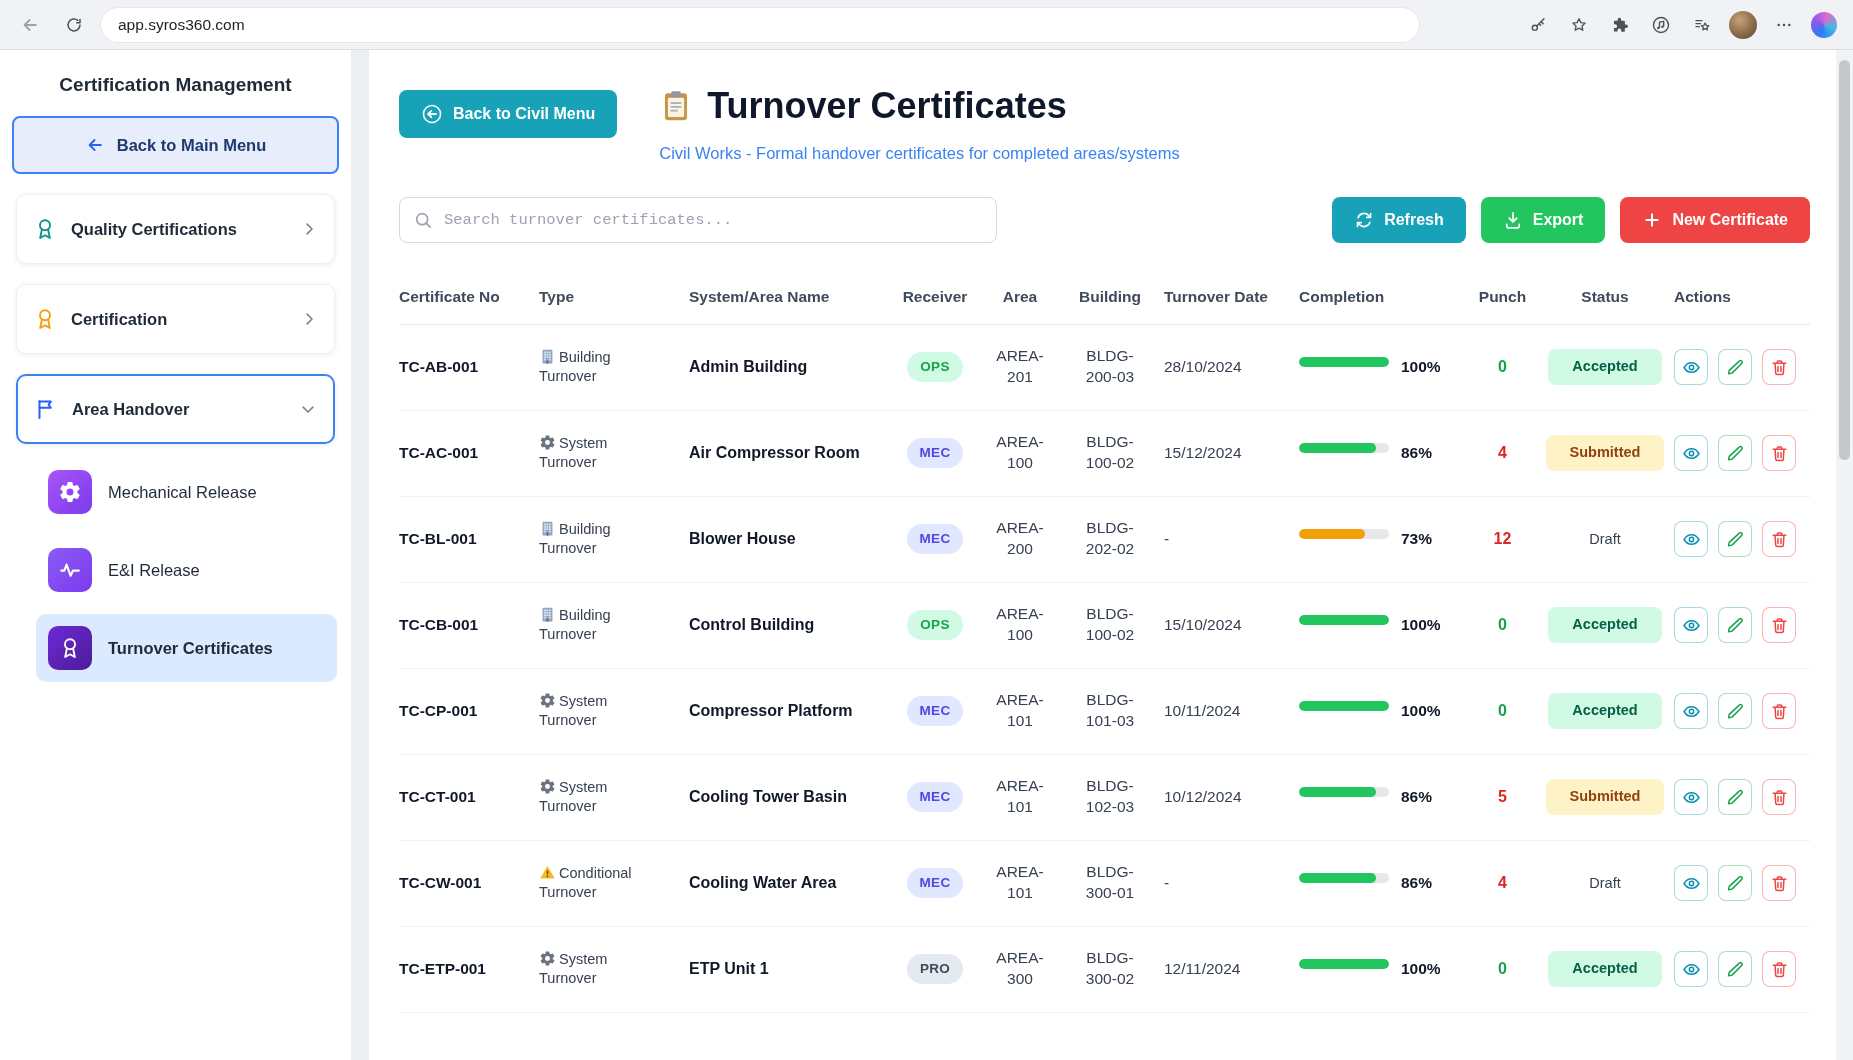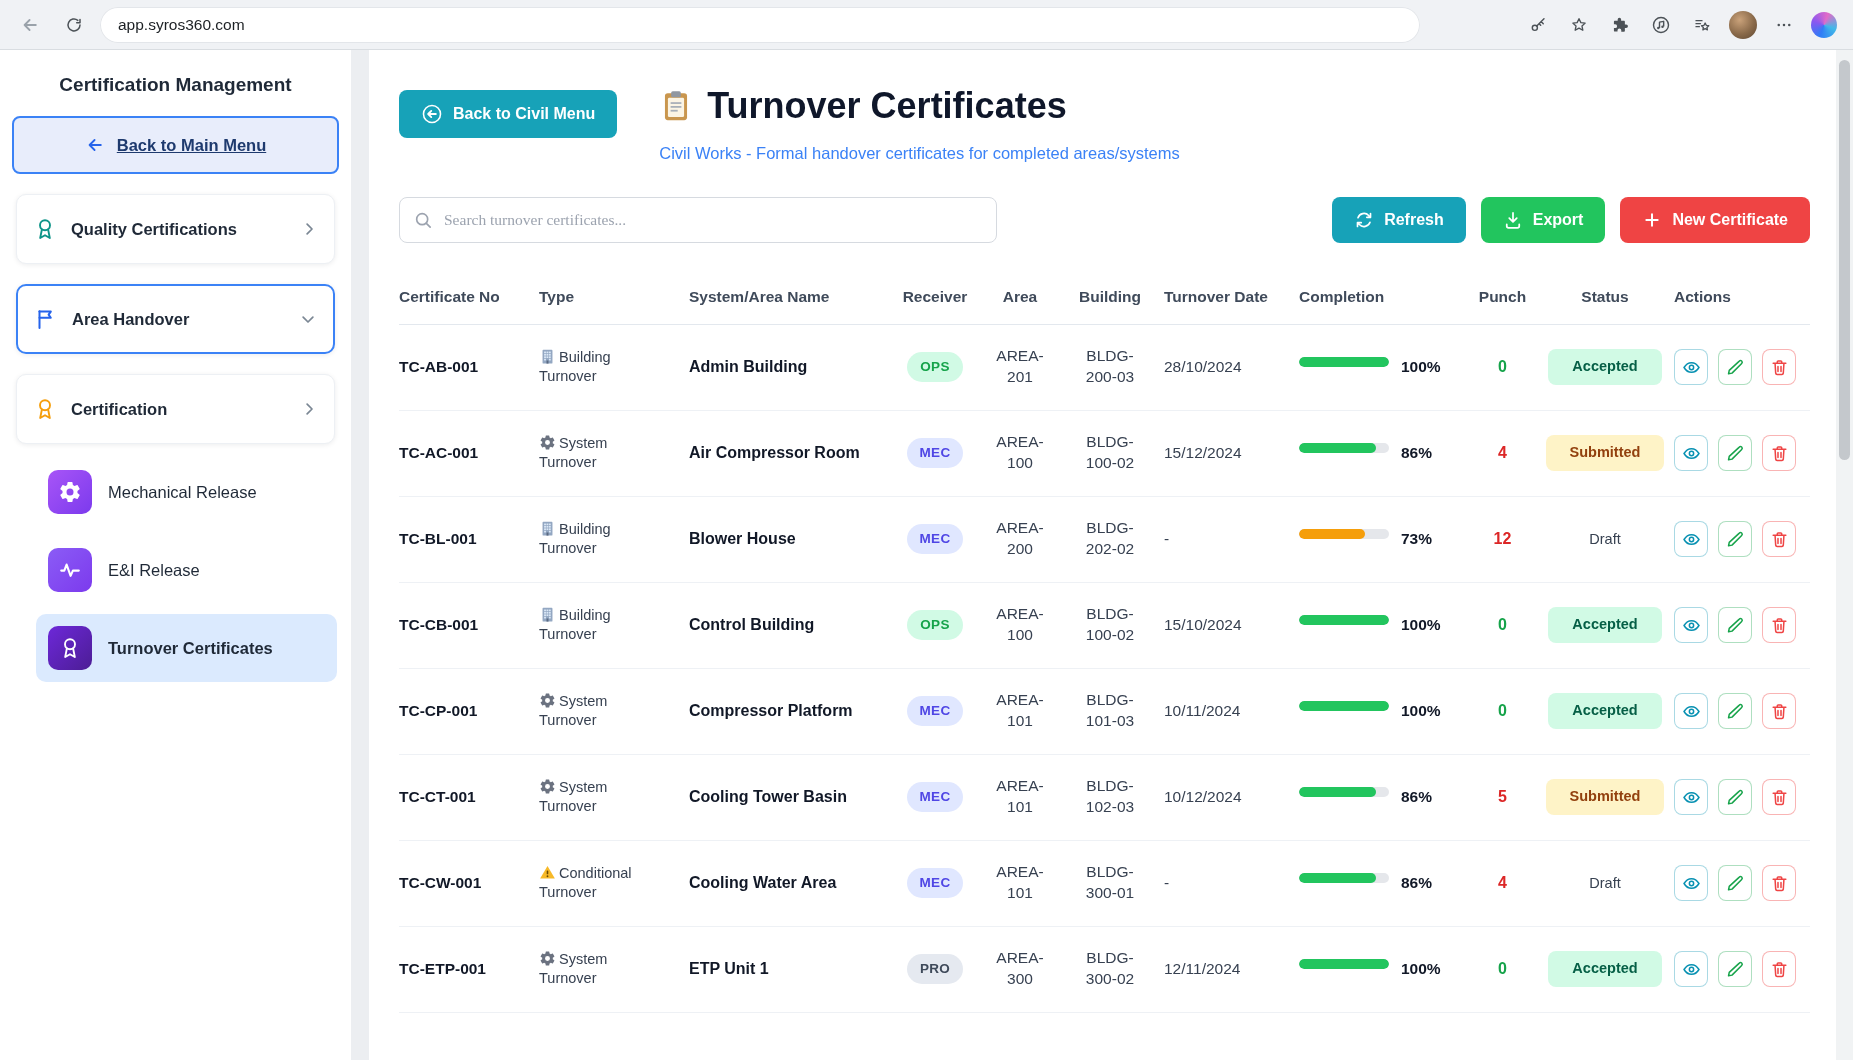--- a/index.html
+++ b/index.html
@@ -21,21 +21,21 @@
   .url { font-size: 15.5px; color: #1c2024; }
   .chrome-right { margin-left: auto; display: flex; align-items: center; gap: 5px; }
   .avatar { width: 28px; height: 28px; border-radius: 50%; background: radial-gradient(circle at 38% 32%, #caa27a 0%, #8a6a4a 55%, #5d4631 100%); margin: 0 4px; }
   .copilot { width: 26px; height: 26px; border-radius: 50%; background: conic-gradient(from 200deg, #2f7cf6, #8a57f0, #e26bc8, #41b9e8, #2f7cf6); margin: 0 4px; }
 
   .app { display: flex; height: 1010px; }
 
   
   .sidebar { width: 351px; background: #fff; display: flex; flex-direction: column; padding-bottom: 14px; }
   .sb-title { text-align: center; font-size: 19px; font-weight: 700; color: #1f2937; padding: 24px 10px 18px; }
-  .sb-back { margin: 2px 12px 0; background: #e8edfb; border: 2px solid #3b82f6; border-radius: 8px; height: 58px; display: flex; align-items: center; justify-content: center; gap: 12px; color: #1e3a6e; font-weight: 700; font-size: 16.5px; text-decoration: underline; }
+  .sb-back { margin: 2px 12px 0; background: #e8edfb; border: 2px solid #3b82f6; border-radius: 8px; height: 58px; display: flex; align-items: center; justify-content: center; gap: 12px; color: #1e3a6e; font-weight: 700; font-size: 16.5px; }
   .blue { color: #2563eb; }
   .sb-card { margin: 20px 16px 0; background: #fff; border: 1px solid #edf0f4; border-radius: 10px; box-shadow: 0 1px 5px rgba(15,23,42,.08); height: 70px; display: flex; align-items: center; padding: 0 16px; gap: 14px; font-size: 16.5px; font-weight: 600; color: #1f2937; }
   .sb-card.expanded { border: 2px solid #3b82f6; }
   .sb-card .chev { margin-left: auto; color: #7b8794; }
   .teal { color: #0d9488; } .amber { color: #f59e0b; } .flagblue { color: #2563eb; }
   .sb-sub { margin: 14px 14px 0 36px; }
   .sb-subitem { display: flex; align-items: center; gap: 16px; padding: 12px 12px; border-radius: 10px; margin-bottom: 10px; font-size: 16.5px; color: #1f2937; }
   .sb-subitem.active { background: #dbeafe; font-weight: 600; }
   .sub-icon { width: 44px; height: 44px; border-radius: 10px; display: flex; align-items: center; justify-content: center; color: #fff; flex: none; }
   .g1 { background: linear-gradient(135deg, #8b5cf6, #6366f1); }
@@ -53,21 +53,21 @@
   .btn-teal { background: #17a2b8; }
   .btn-green { background: #22c55e; }
   .btn-red { background: #ef4444; }
   .btn-backcivil { height: 48px; margin-top: 4px; }
   .page-title { font-size: 36px; font-weight: 700; color: #0f172a; display: flex; align-items: center; gap: 14px; line-height: 1.1; }
   .subtitle { margin-top: 18px; font-size: 16.5px; color: #3b82f6; }
 
   .toolbar { margin-top: 34px; display: flex; align-items: center; }
   .search-wrap { position: relative; width: 598px; }
   .search-ic { position: absolute; left: 14px; top: 13px; color: #9ca3af; }
-  .search-input { width: 100%; height: 46px; border: 1px solid #d6dae0; border-radius: 8px; padding: 0 16px 0 44px; font-size: 15.5px; color: #374151; outline: none; font-family: Liberation Serif, serif; }
+  .search-input { width: 100%; height: 46px; border: 1px solid #d6dae0; border-radius: 8px; padding: 0 16px 0 44px; font-size: 15.5px; color: #374151; outline: none; font-family: Liberation Mono, monospace; }
   .search-input::placeholder { color: #9ca3af; }
   .toolbar-right { margin-left: auto; display: flex; gap: 15px; padding-left: 9px; }
 
   .table { margin-top: 28px; }
   .grid-row { display: grid; grid-template-columns: 140px 150px 205px 90px 80px 100px 135px 170px 75px 130px 130px; align-items: center; }
   .thead { height: 54px; border-bottom: 1px solid #e3e8ee; }
   .hcell { font-weight: 700; font-size: 15.5px; color: #3f4a5a; padding-right: 8px; }
   .trow { height: 86px; border-bottom: 1px solid #eef1f5; font-size: 15.5px; color: #374151; }
   .cell { padding-right: 8px; line-height: 1.35; }
   .c-center { text-align: center; }
@@ -203,46 +203,46 @@
           </svg>
         </span>
       <span>Quality Certifications</span>
       <span class="icn i18 chev">
           <svg viewBox="0 0 24 24" fill="none" stroke="currentColor" stroke-width="2.3" stroke-linecap="round" stroke-linejoin="round">
             <path d="M9.5 5.5l6.5 6.5-6.5 6.5"></path>
           </svg>
         </span>
     </div>
 
+    <div class="sb-card">
+      <span class="icn i24 amber">
+          <svg viewBox="0 0 24 24" fill="none" stroke="currentColor" stroke-width="1.9" stroke-linecap="round" stroke-linejoin="round">
+            <circle cx="12" cy="8.3" r="5"></circle>
+            <path d="M8.9 12.4 7.2 21l4.8-2.8L16.8 21l-1.7-8.6"></path>
+          </svg>
+        </span>
+      <span>Certification</span>
+      <span class="icn i18 chev">
+          <svg viewBox="0 0 24 24" fill="none" stroke="currentColor" stroke-width="2.3" stroke-linecap="round" stroke-linejoin="round">
+            <path d="M9.5 5.5l6.5 6.5-6.5 6.5"></path>
+          </svg>
+        </span>
+    </div>
+
     <div class="sb-card expanded">
       <span class="icn i24 flagblue">
           <svg viewBox="0 0 24 24" fill="none" stroke="currentColor" stroke-width="2" stroke-linecap="round" stroke-linejoin="round">
             <path d="M5.5 21V4.3"></path>
             <path d="M5.5 4.6h11.3l-2.2 3.1 2.2 3.1H5.5"></path>
           </svg>
         </span>
       <span>Area Handover</span>
       <span class="icn i18 chev">
           <svg viewBox="0 0 24 24" fill="none" stroke="currentColor" stroke-width="2.3" stroke-linecap="round" stroke-linejoin="round">
             <path d="M5.5 9.5l6.5 6.5 6.5-6.5"></path>
-          </svg>
-        </span>
-    </div>
-
-    <div class="sb-card">
-      <span class="icn i24 amber">
-          <svg viewBox="0 0 24 24" fill="none" stroke="currentColor" stroke-width="1.9" stroke-linecap="round" stroke-linejoin="round">
-            <circle cx="12" cy="8.3" r="5"></circle>
-            <path d="M8.9 12.4 7.2 21l4.8-2.8L16.8 21l-1.7-8.6"></path>
-          </svg>
-        </span>
-      <span>Certification</span>
-      <span class="icn i18 chev">
-          <svg viewBox="0 0 24 24" fill="none" stroke="currentColor" stroke-width="2.3" stroke-linecap="round" stroke-linejoin="round">
-            <path d="M9.5 5.5l6.5 6.5-6.5 6.5"></path>
           </svg>
         </span>
     </div>
 
     <div class="sb-sub">
       <div class="sb-subitem">
         <span class="sub-icon g2">
             <span class="icn i24">
               <svg viewBox="0 0 24 24" fill="currentColor">
                 <path d="M19.43 12.98c.04-.32.07-.64.07-.98s-.03-.66-.07-.98l2.11-1.65a.5.5 0 0 0 .12-.64l-2-3.46a.5.5 0 0 0-.61-.22l-2.49 1a7.03 7.03 0 0 0-1.69-.98l-.38-2.65A.49.49 0 0 0 14 2h-4a.49.49 0 0 0-.49.42l-.38 2.65c-.61.25-1.17.59-1.69.98l-2.49-1a.5.5 0 0 0-.61.22l-2 3.46a.5.5 0 0 0 .12.64l2.11 1.65c-.04.32-.07.65-.07.98s.03.66.07.98l-2.11 1.65a.5.5 0 0 0-.12.64l2 3.46c.12.22.39.3.61.22l2.49-1c.52.39 1.08.73 1.69.98l.38 2.65c.04.24.24.42.49.42h4c.25 0 .45-.18.49-.42l.38-2.65c.61-.25 1.17-.59 1.69-.98l2.49 1c.22.08.49 0 .61-.22l2-3.46a.5.5 0 0 0-.12-.64l-2.11-1.65zM12 15.5a3.5 3.5 0 1 1 0-7 3.5 3.5 0 0 1 0 7z"></path>

